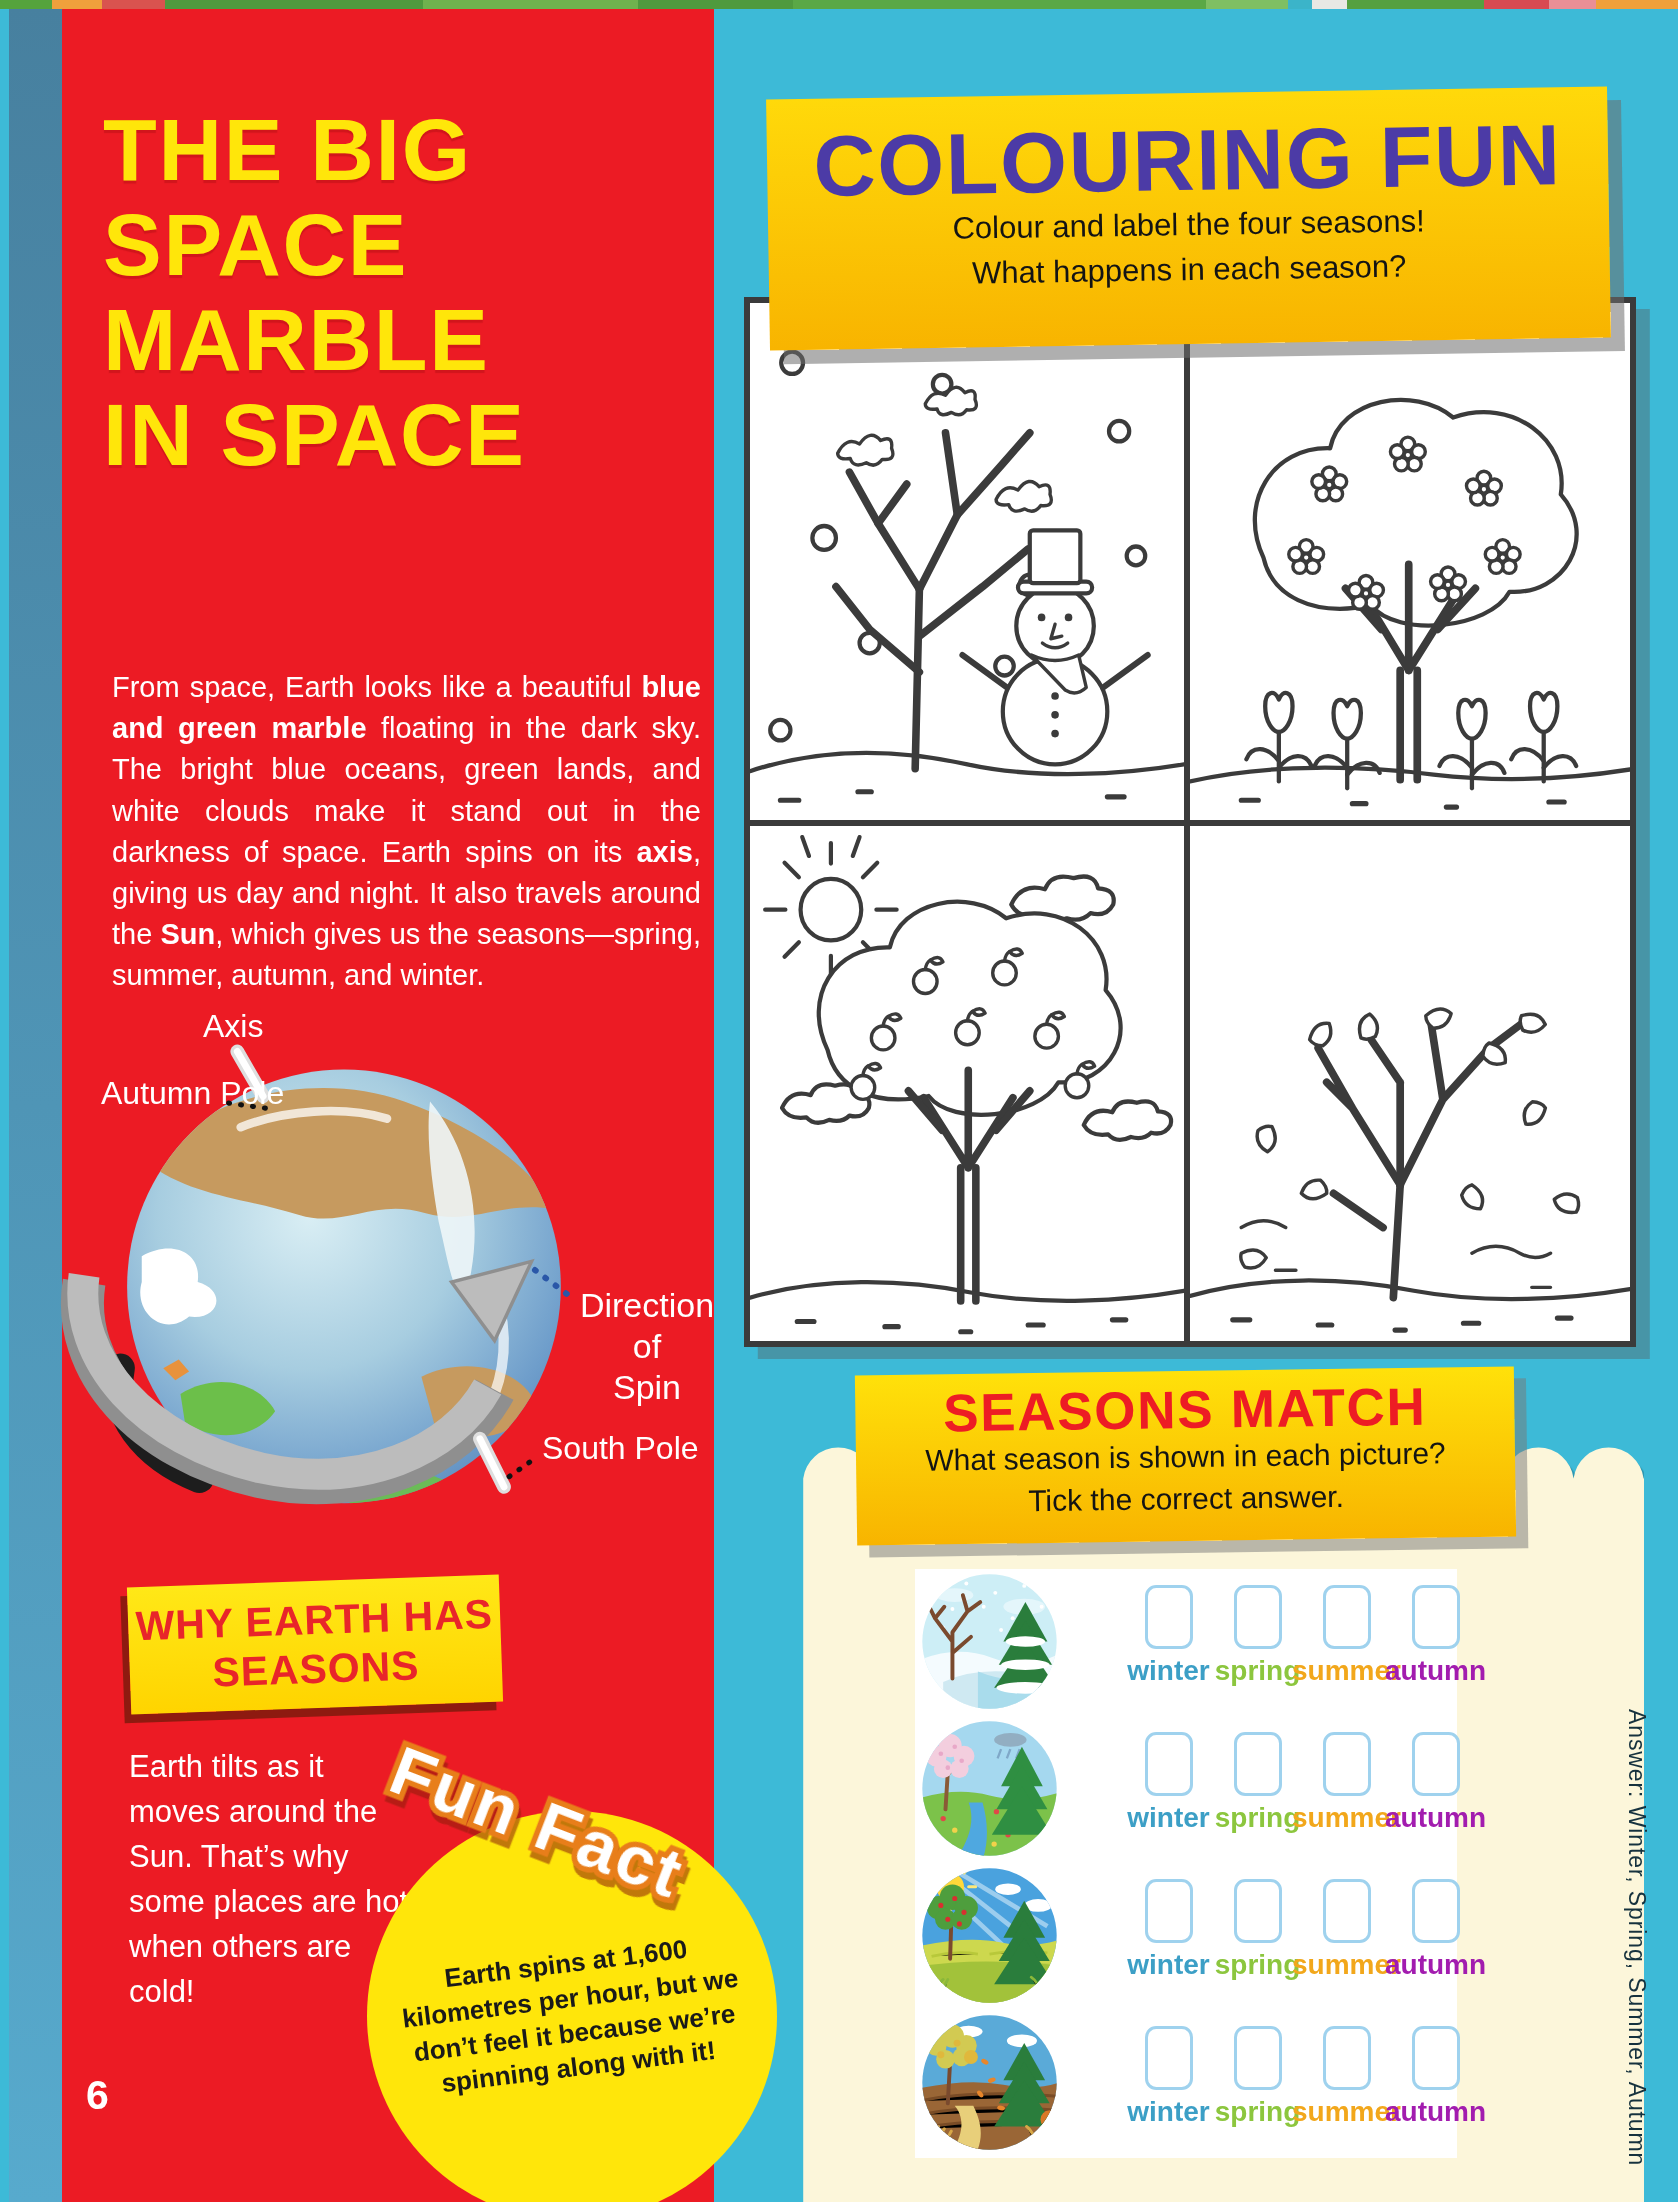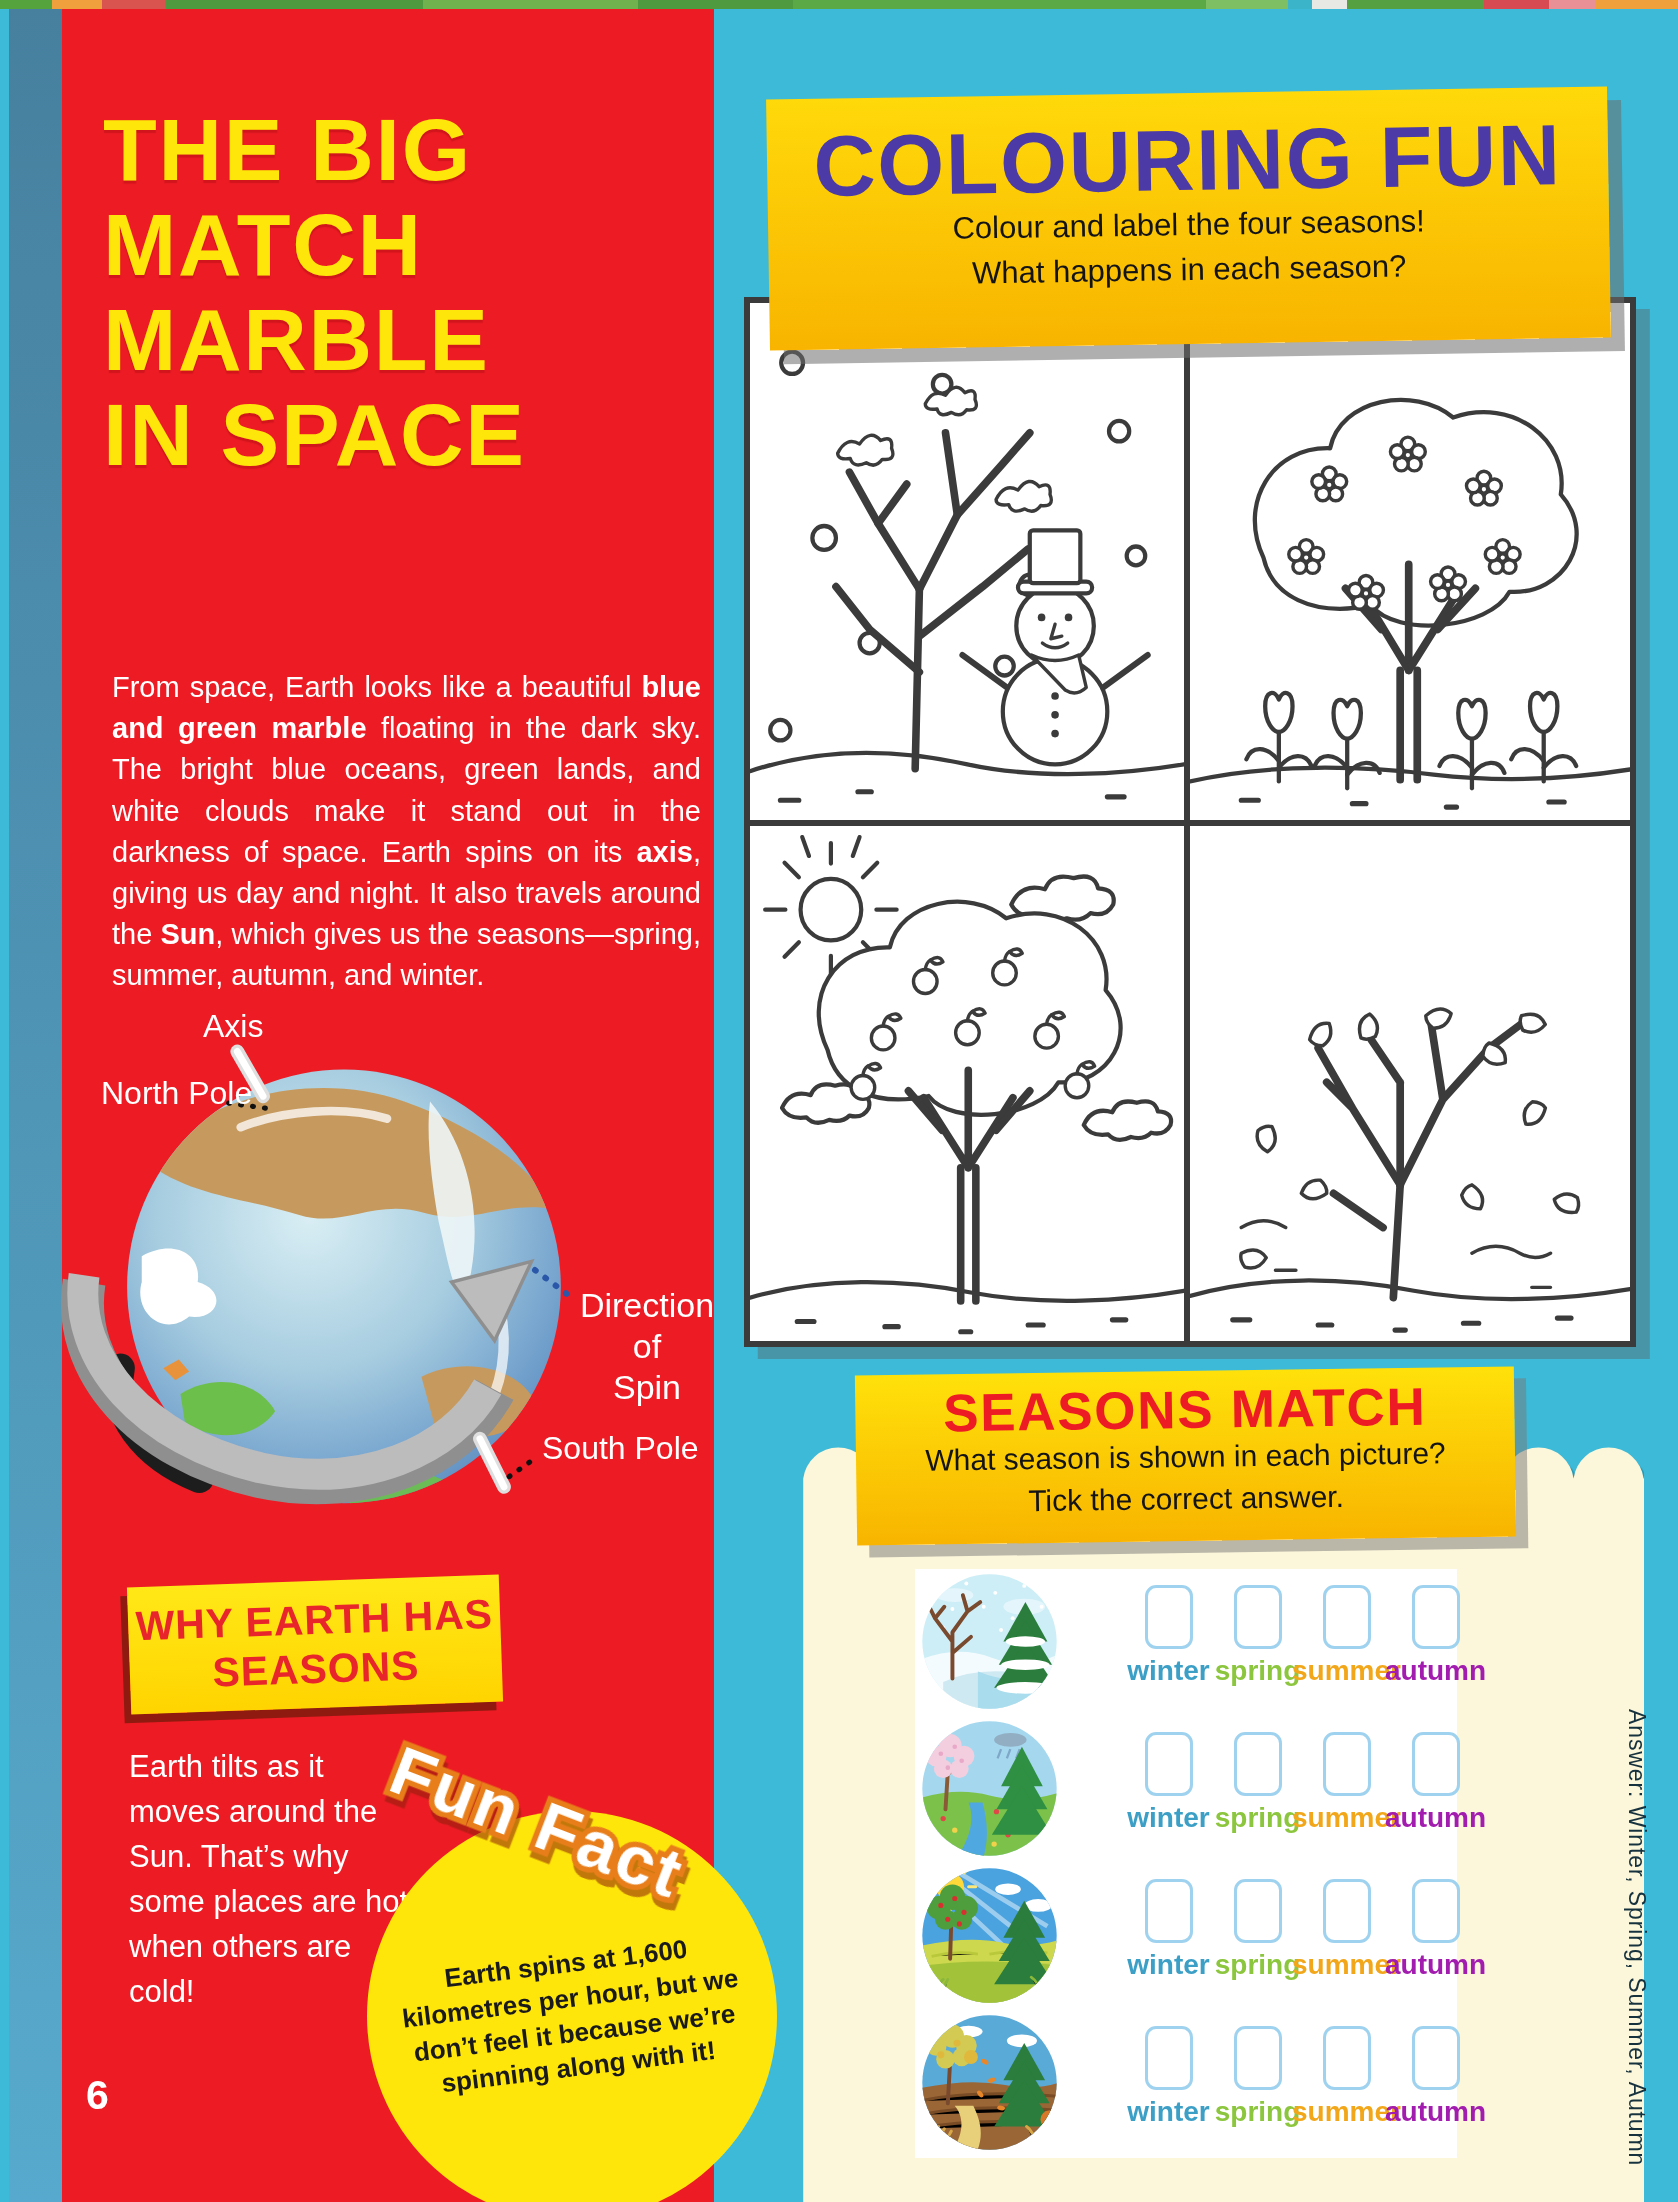--- a/index.html
+++ b/index.html
@@ -96,21 +96,21 @@
 <body>
 
 <div id="page">
 
   <div class="abs" id="top-sliver"></div>
   <div class="abs" id="left-strip"></div>
   <div class="abs" id="red-panel"></div>
 
   <div class="abs" id="main-title">
     <div>THE BIG</div>
-    <div>MATCH</div>
+    <div>SPACE</div>
     <div>MARBLE</div>
     <div>IN SPACE</div>
   </div>
 
   <p class="abs" id="intro"><span>From space, Earth looks like a beautiful </span><b>blue and green marble</b><span> floating in the dark sky. The bright blue oceans, green lands, and white clouds make it stand out in the darkness of space. Earth spins on its </span><b>axis</b><span>, giving us day and night. It also travels around the </span><b>Sun</b><span>, which gives us the seasons—spring, summer, autumn, and winter.</span></p>
 
   <div class="abs" id="earth-diagram">
     <svg width="654" height="551" viewBox="0 0 760 640">
       <defs>
         <radialGradient id="gl" cx="42%" cy="34%" r="78%">
@@ -141,21 +141,21 @@
       <polygon points="548,306 455,330 505,398" fill="#bcbcbc" stroke="#8f8f8f" stroke-width="4"></polygon>
       <line x1="206" y1="62" x2="236" y2="114" stroke="#dedede" stroke-width="16" stroke-linecap="round"></line>
       <line x1="206" y1="62" x2="236" y2="114" stroke="#ffffff" stroke-width="8" stroke-linecap="round"></line>
       <line x1="488" y1="512" x2="516" y2="568" stroke="#dedede" stroke-width="16" stroke-linecap="round"></line>
       <line x1="488" y1="512" x2="516" y2="568" stroke="#ffffff" stroke-width="8" stroke-linecap="round"></line>
       <line x1="196" y1="122" x2="240" y2="128" stroke="#111" stroke-width="6" stroke-dasharray="1 13" stroke-linecap="round"></line>
       <line x1="552" y1="316" x2="600" y2="352" stroke="#2a57a8" stroke-width="7" stroke-dasharray="1 14" stroke-linecap="round"></line>
       <line x1="522" y1="556" x2="556" y2="532" stroke="#111" stroke-width="6" stroke-dasharray="1 13" stroke-linecap="round"></line>
     </svg>
     <div class="earth-label" id="axis-label">Axis</div>
-    <div class="earth-label" id="north-pole-label">North Pole</div>
+    <div class="earth-label" id="north-pole-label">Autumn Pole</div>
     <div class="earth-label" id="direction-label">
       <div>Direction of</div>
       <div>Spin</div>
     </div>
     <div class="earth-label" id="south-pole-label">South Pole</div>
   </div>
 
   <div class="abs" id="why-box">
     <div>WHY EARTH HAS</div>
     <div>SEASONS</div>

